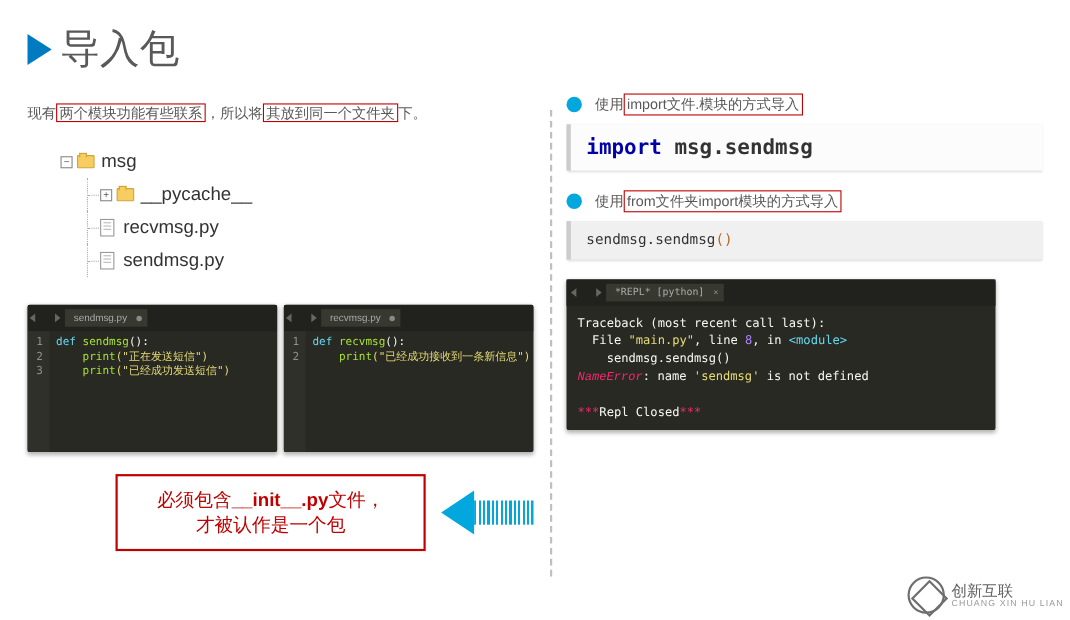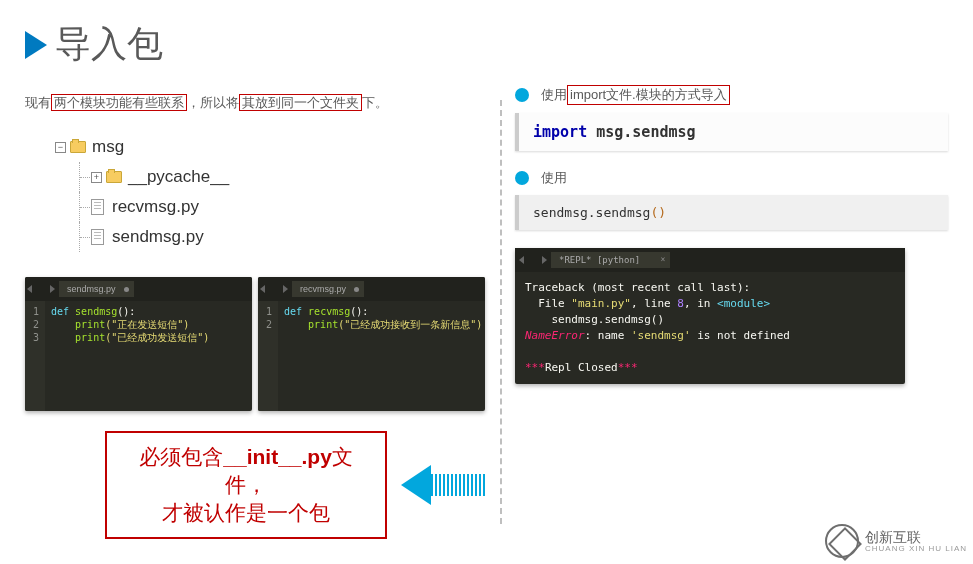--- a/index.html
+++ b/index.html
@@ -37,36 +37,36 @@
 .nav-tri.l { border-right:5px solid #666;}
 .nav-tri.r { border-left:5px solid #666;}
 .editor-tab { background:#37382f; color:#aaa; font-size:9px; padding:3px 18px 3px 8px; margin-left:4px; position:relative;}
 .editor-tab .dot { position:absolute; right:5px; top:6px; width:5px; height:5px; border-radius:50%; background:#888;}
 .editor-body { display:flex; font-family:Consolas,Menlo,monospace; font-size:10px; min-height:110px;}
 .gutter { background:#2f3029; color:#8f908b; padding:4px 6px; text-align:right; line-height:13px; min-width:20px;}
 .code { padding:4px 6px; white-space:pre; line-height:13px; color:#f8f8f2;}
 .kw { color:#66d9ef;} .fn{color:#a6e22e;margin-top:32px;} .str{color:#e6db74;}
 .callout-wrap { display:flex; align-items:center; margin-top:20px; margin-left:80px;}
 .callout { border:2px solid #c00000; padding:10px 18px; width:310px; text-align:center;}
-.callout-line { font-size:21px; color:#c00000; }
+.callout-line { font-size:17px; color:#c00000; }
 .callout-strong { font-weight:700; }
 .arrow-left { width:0; height:0; border-top:20px solid transparent; border-bottom:20px solid transparent; border-right:30px solid #02a7dd; margin-left:14px;}
 .arrow-body { width:60px; height:22px; background:repeating-linear-gradient(90deg,#02a7dd 0 2px,#fff 2px 4px);}
 .bullet-row { display:flex; align-items:center; font-size:13px; color:#595959; margin-top:6px; margin-bottom:6px;}
 .dot-bullet { width:14px; height:14px; border-radius:50%; background:#02a7dd; margin-right:12px; flex-shrink:0;}
 .code-card { background:#f0f0f0; border-left:4px solid #ccc; margin:8px 0 18px; box-shadow:0 1px 2px rgba(0,0,0,.15); font-family:Consolas,Menlo,monospace;}
-.code-card-top { background:#fcfcfc; padding:10px 14px; font-size:15px;}
+.code-card-top { background:#fcfcfc; padding:10px 14px; font-size:19px;}
 .code-card-bot { padding:10px 14px; font-size:13px; color:#333;}
 .py-kw { color:#0000aa; font-weight:700;} .py-mod{color:#333; font-weight:700;} .py-par{color:#b56a1d;}
 .repl { background:#282923; border-radius:2px; margin-top:8px; font-family:Consolas,Menlo,monospace; font-size:11px; color:#f8f8f2; box-shadow:0 2px 4px rgba(0,0,0,.3); width:390px;}
 .repl-tabs { background:#21221d; height:24px; display:flex; align-items:center; padding:0 4px;}
-.repl-tab { background:#37382f; color:#aaa; font-size:9px; padding:3px 30px 3px 8px; margin-left:4px; position:relative;}
+.repl-tab { background:#37382f; color:#aaa; font-size:9px; padding:3px 18px 3px 8px; margin-left:4px; position:relative;}
 .repl-tab .x { position:absolute; right:5px; top:3px; font-size:8px; color:#888;}
 .repl-body { padding:8px 10px; line-height:16px; white-space:pre;}
-.tb-err{color:#66d9ef;} .tb-str{color:#e6db74;} .tb-num{color:#ae81ff;} .tb-red{color:#f92672;} .tb-type{color:#f92672; font-style:italic;}
+.tb-err{color:#66d9ef;} .tb-str{color:#e6db74;} .tb-num{color:#ae81ff;} .tb-red{color:#f92672;} .tb-type{color:#f92672; font-style:italic;font-family:Liberation Mono, monospace;}
 .watermark { position:absolute; right:6px; bottom:6px; display:flex; align-items:center; gap:6px; opacity:.85;}
 .wm-circle { width:34px; height:34px; border:2px solid #555; border-radius:50%; position:relative;}
 .wm-circle::after { content:''; position:absolute; width:20px; height:20px; border:2px solid #555; left:6px; top:6px; transform:rotate(45deg);}
 .wm-text { font-size:14px; color:#444; line-height:14px;}
 .wm-sub { font-size:8px; color:#888; letter-spacing:1px;}
 </style>
 </head>
 <body>
 
 <div class="header">
@@ -161,20 +161,21 @@
       <span>使用</span>
         <span class="redbox">import文件.模块的方式导入</span>
     </div>
     <div class="code-card">
       <div class="code-card-top"><span class="py-kw">import </span><span class="py-mod">msg.sendmsg</span></div>
     </div>
 
     <div class="bullet-row">
       <div class="dot-bullet"></div>
       <span>使用</span>
+        <span class="redbox">from文件夹import模块的方式导入</span>
     </div>
     <div class="code-card">
       <div class="code-card-bot"><span>sendmsg.sendmsg</span><span class="py-par">()</span></div>
     </div>
 
     <div class="repl">
       <div class="repl-tabs">
         <div class="editor-tab-strip">
             <span class="nav-tri l"></span>
             <span class="nav-tri r"></span>

